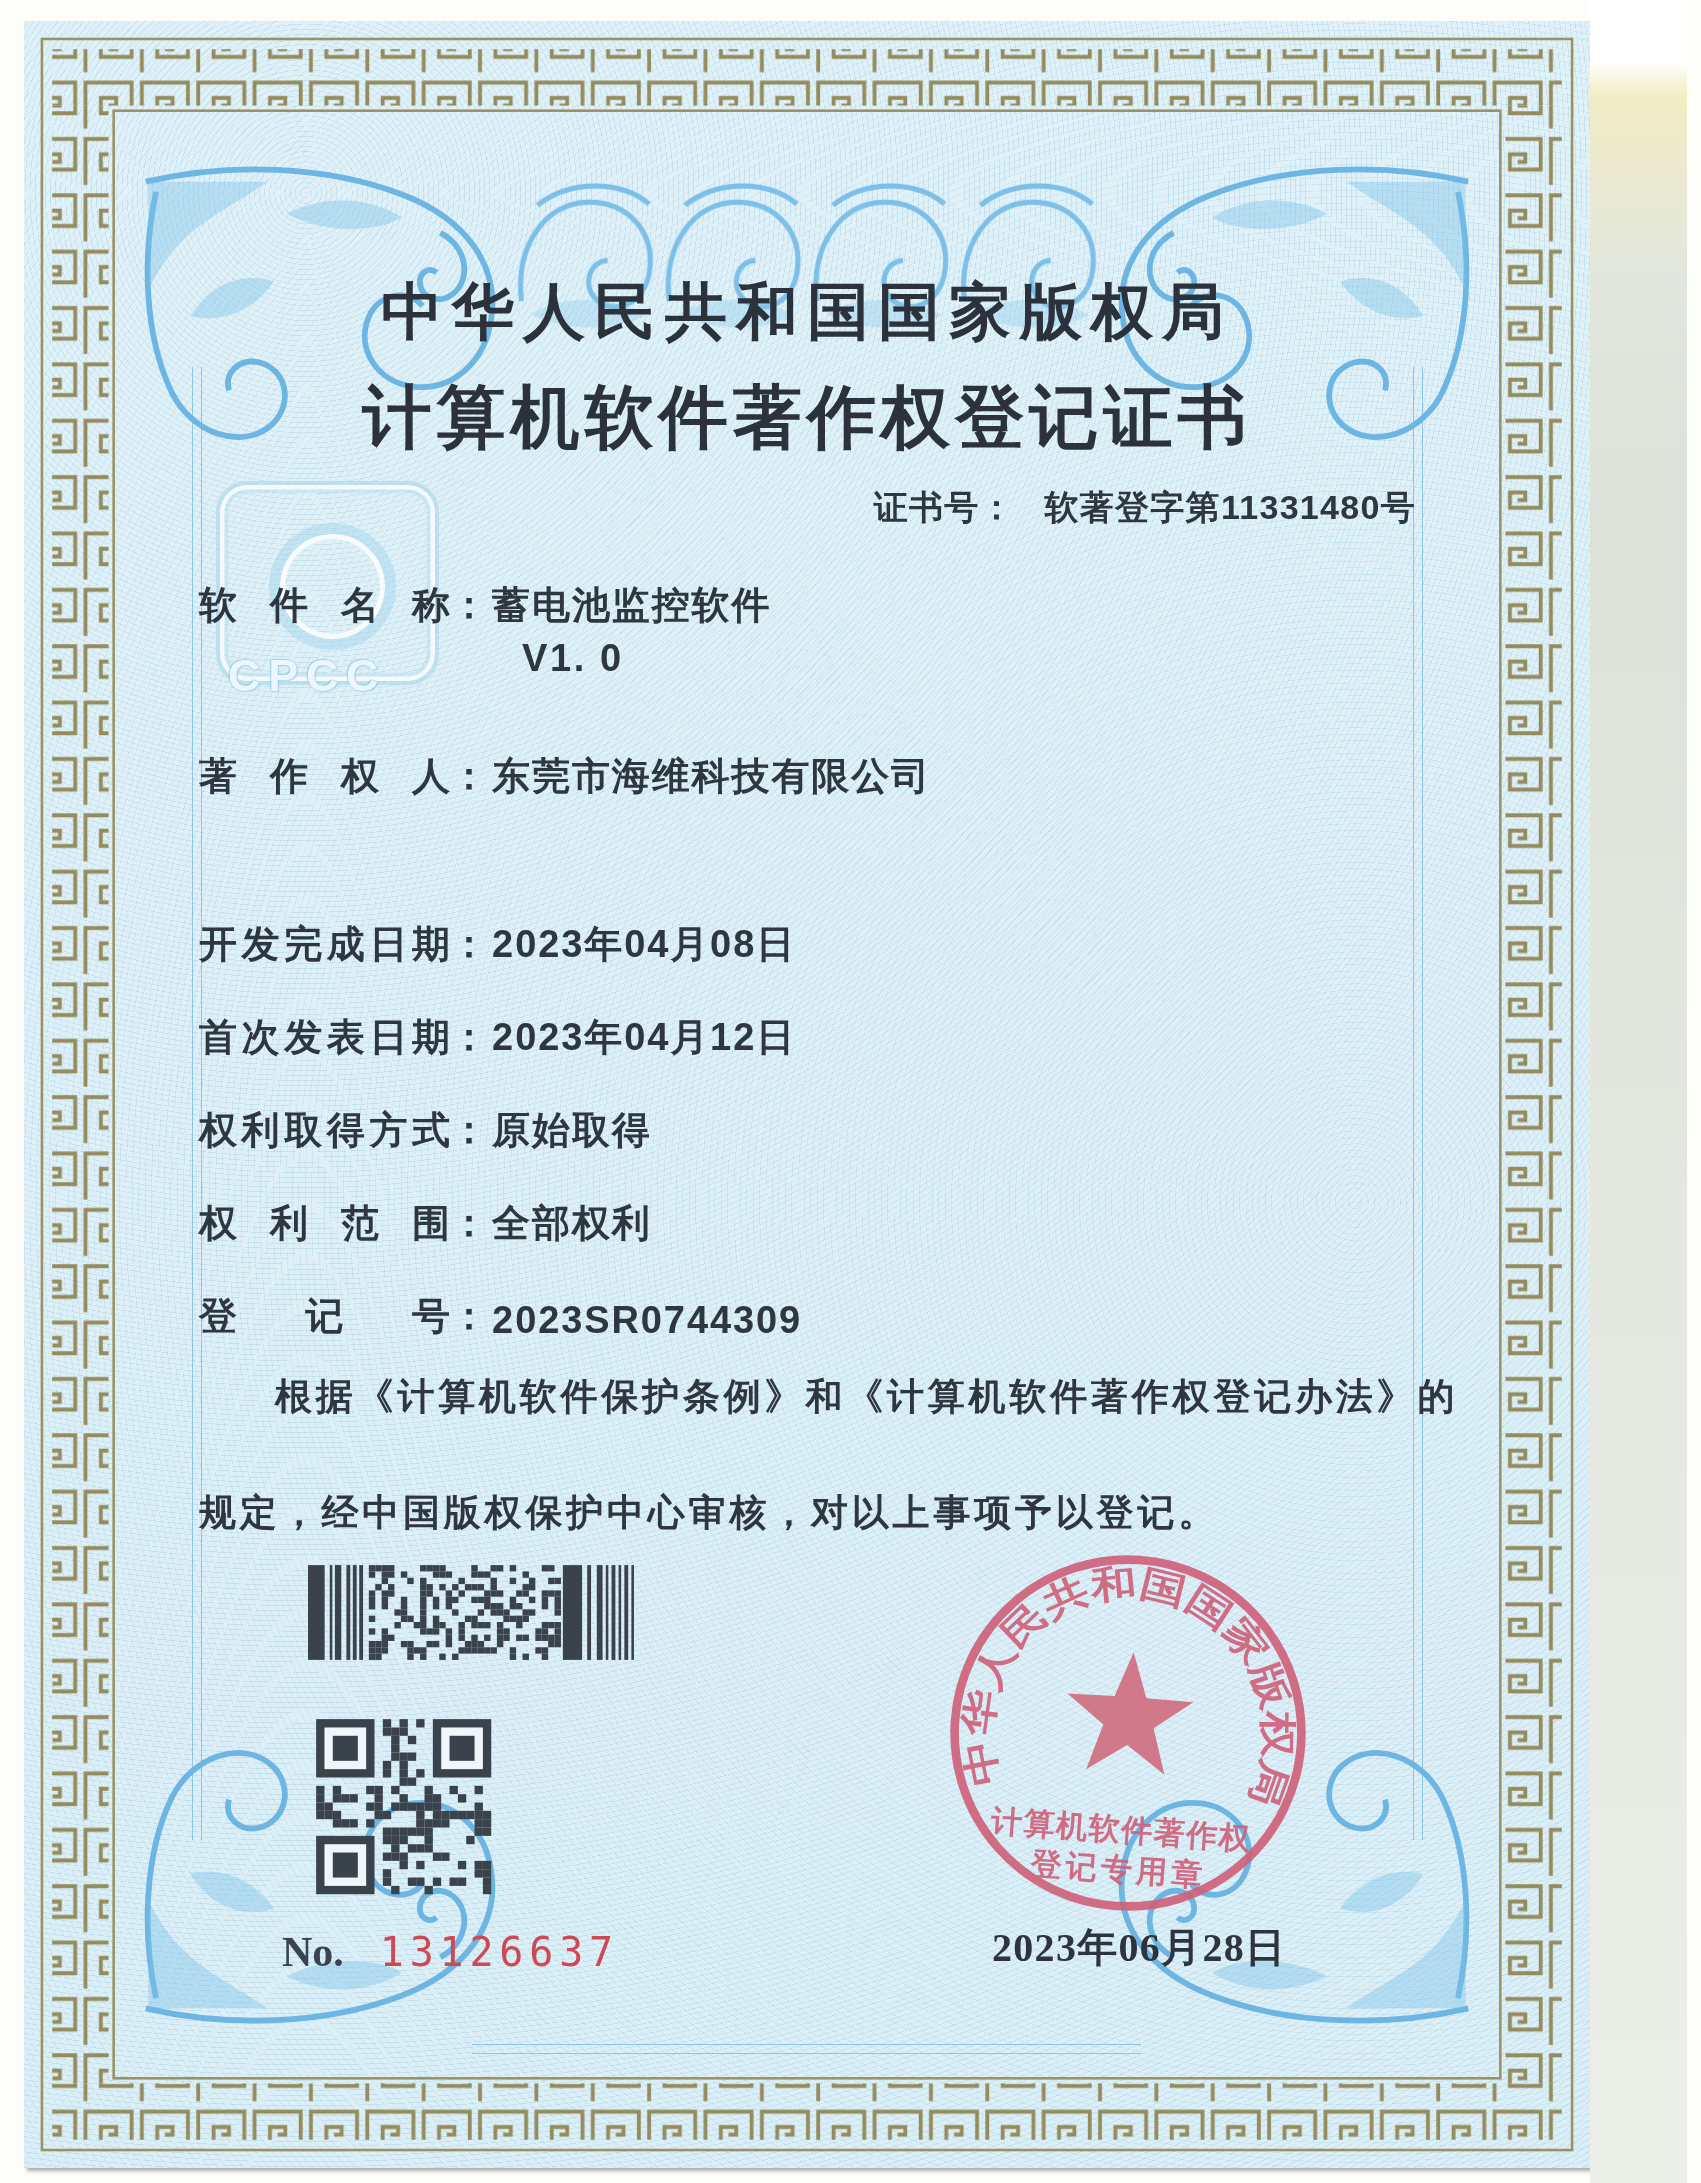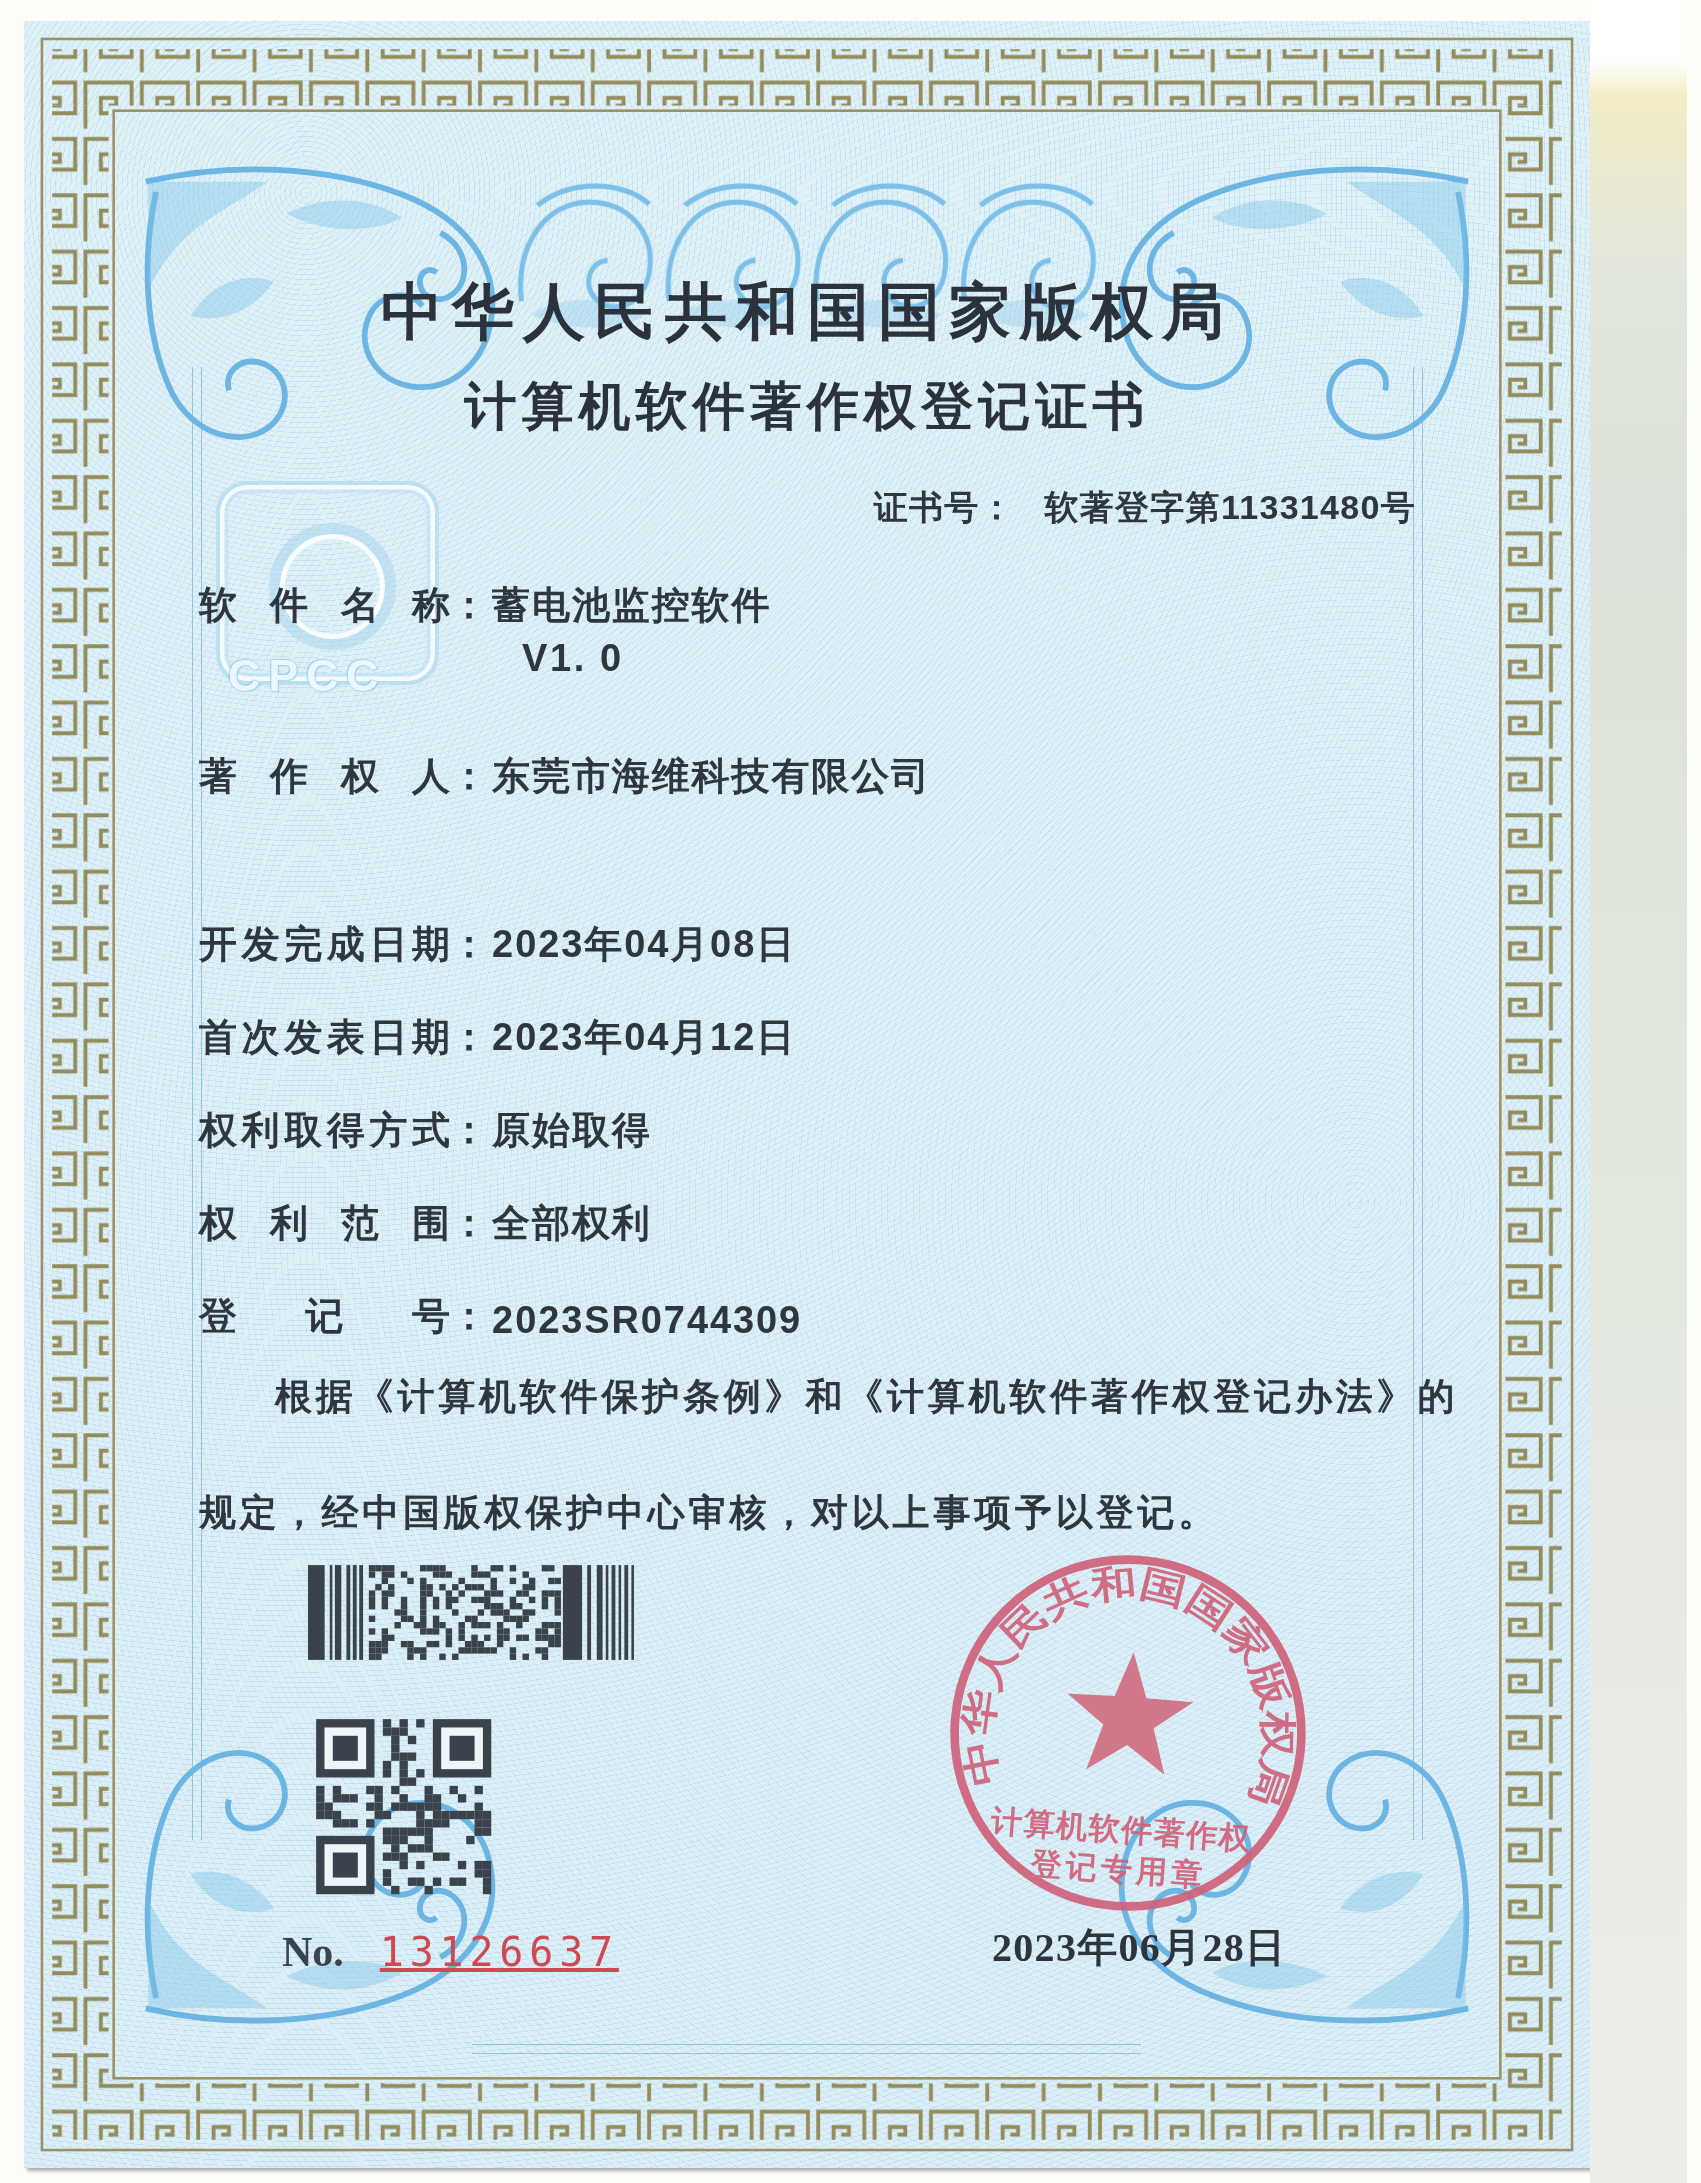--- a/index.html
+++ b/index.html
@@ -41,38 +41,38 @@
   .wm-text{
     position:absolute;left:204px;top:629px;z-index:1;
     font:800 45px "Liberation Sans",sans-serif;letter-spacing:7.7px;
     color:rgba(240,250,254,.95);
     text-shadow:0 0 1.9px rgba(130,195,228,.95),1.3px 1.3px 0 rgba(130,195,228,.45),-1.3px -1.3px 0 rgba(130,195,228,.45);
   }
   
   .t1,.t2{position:absolute;left:0;width:100%;text-align:center;color:#2c323c;z-index:3;
     font-family:"Liberation Serif",serif;font-weight:900;}
   .t1{top:249px;font-size:62px;letter-spacing:9px;}
-  .t2{top:351px;font-size:52px;letter-spacing:5.1px;}
+  .t2{top:351px;font-size:69px;letter-spacing:5.1px;}
   .certno{position:absolute;top:464px;right:174px;z-index:3;color:#2e3640;
     font:700 34px "Liberation Sans",sans-serif;letter-spacing:1.3px;}
   .certno .cv{margin-left:29.5px;}
   .frow{position:absolute;left:175px;display:flex;align-items:flex-end;z-index:3;color:#2e3640;
     font:700 38px "Liberation Sans",sans-serif;}
   .frow .lbl{display:inline-block;width:251px;text-align:justify;text-align-last:justify;}
   .frow .colon{width:37px;}
   .frow .val{margin-left:5.1px;letter-spacing:1.9px;white-space:nowrap;}
   .v2{position:absolute;left:498px;top:616px;z-index:3;color:#2e3640;
     font:700 38px "Liberation Sans",sans-serif;letter-spacing:2.6px;}
   .stline{position:absolute;left:175px;width:1236px;z-index:3;color:#2f3640;
     font:600 37px "Liberation Serif",serif;letter-spacing:3.8px;white-space:nowrap;}
   .st1{top:1351px;text-indent:76px;}
   .st2{top:1467px;}
   .no-row{position:absolute;left:258px;top:1907px;z-index:3;display:flex;align-items:baseline;}
   .no-label{font:600 42px "Liberation Serif",serif;color:#3a4350;}
-  .no-num{font:500 40px "DejaVu Sans Mono",monospace;color:#cd4a55;letter-spacing:5.8px;margin-left:36px;text-decoration:underline;}
+  .no-num{font:500 40px "DejaVu Sans Mono",monospace;color:#cd4a55;letter-spacing:5.8px;margin-left:36px;}
   .issue-date{position:absolute;left:968px;top:1899px;width:359px;text-align:left;z-index:4;
     font:600 40px "Liberation Serif",serif;color:#2e343e;letter-spacing:1.3px;}
   
   #barcode{position:absolute;left:284px;top:1544px;z-index:3;}
   #qrcode{position:absolute;left:287px;top:1693px;z-index:3;}
   #seal{position:absolute;left:918px;top:1526px;z-index:3;opacity:.9;}
 </style>
 </head>
 <body>
 

